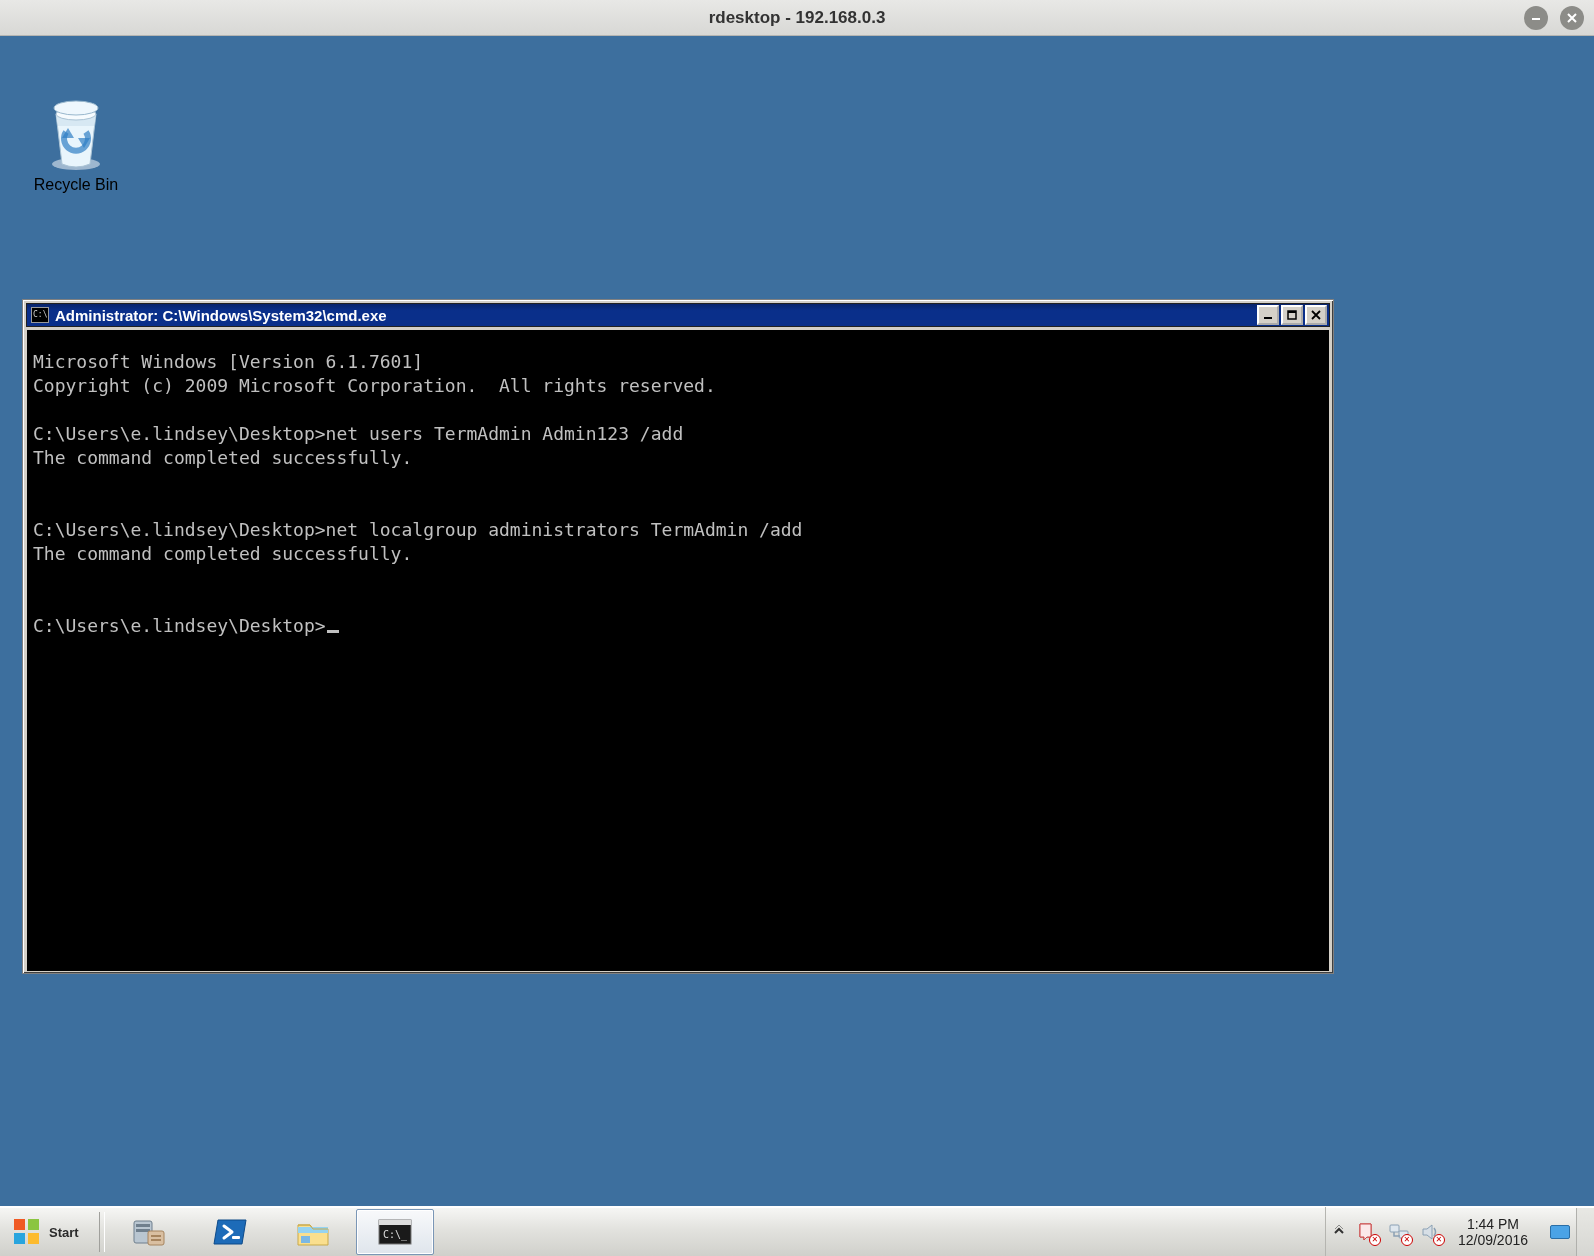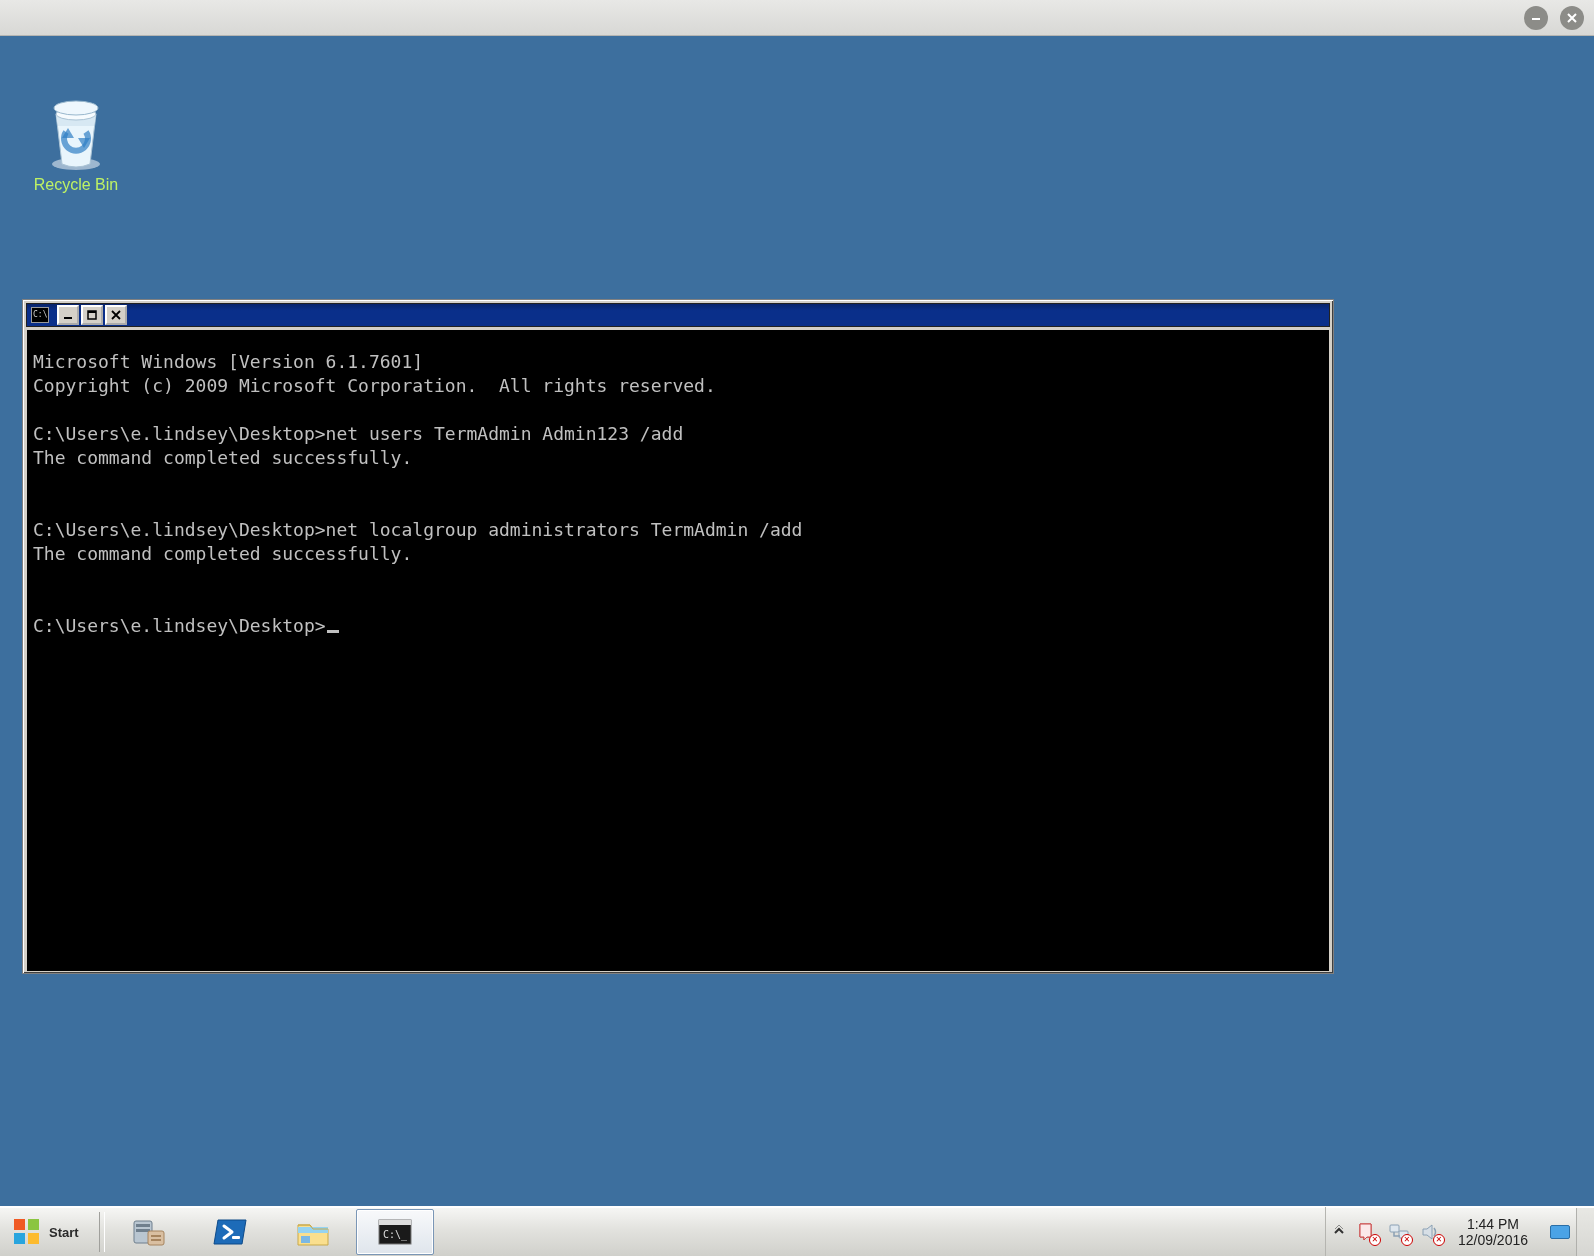--- a/index.html
+++ b/index.html
@@ -61,21 +61,21 @@
   text-align: center;
   cursor: pointer;
 }
 .recycle-bin .bin-icon {
   width: 68px; height: 80px;
   margin: 0 auto 4px;
   position: relative;
 }
 .recycle-bin .bin-icon svg { width: 68px; height: 80px; }
 .recycle-bin .label {
-  color: #bef264;
+  color: #000000;
   font-size: 16px;
 }
 
 
 .cmd-window {
   position: absolute;
   top: 263px;
   left: 22px;
   width: 1312px;
   height: 675px;
@@ -226,20 +226,21 @@
   background:#4ba3e6;
   border:1px solid #2a6ea6;
   border-radius:2px;
   margin-left:6px;
 }
 </style>
 </head>
 <body>
 
 <div class="outer-titlebar">
+  <div class="outer-title">rdesktop - 192.168.0.3</div>
   <div class="outer-controls">
     <div class="outer-btn">
       <svg viewBox="0 0 12 12">
           <rect x="2" y="6" width="8" height="2" fill="#fff"></rect>
         </svg>
     </div>
     <div class="outer-btn">
       <svg viewBox="0 0 12 12">
           <path d="M2 2 L10 10 M10 2 L2 10" stroke="#fff" stroke-width="2"></path>
         </svg>
@@ -264,20 +265,21 @@
         </svg>
       </div>
       <div class="label">Recycle Bin</div>
     </div>
 
     <div class="cmd-window">
       <div class="cmd-titlebar">
         <div class="cmd-icon">
             <span>C:\</span>
           </div>
+        <div class="title-text">Administrator: C:\Windows\System32\cmd.exe</div>
         <div class="win-btns">
           <div class="win-btn">
             <svg viewBox="0 0 10 10">
                 <rect x="1" y="7" width="8" height="2" fill="#000"></rect>
               </svg>
           </div>
           <div class="win-btn">
             <svg viewBox="0 0 10 10">
                 <rect x="1" y="1" width="8" height="8" fill="none" stroke="#000" stroke-width="1.5"></rect>
                 <rect x="1" y="1" width="8" height="2" fill="#000"></rect>

